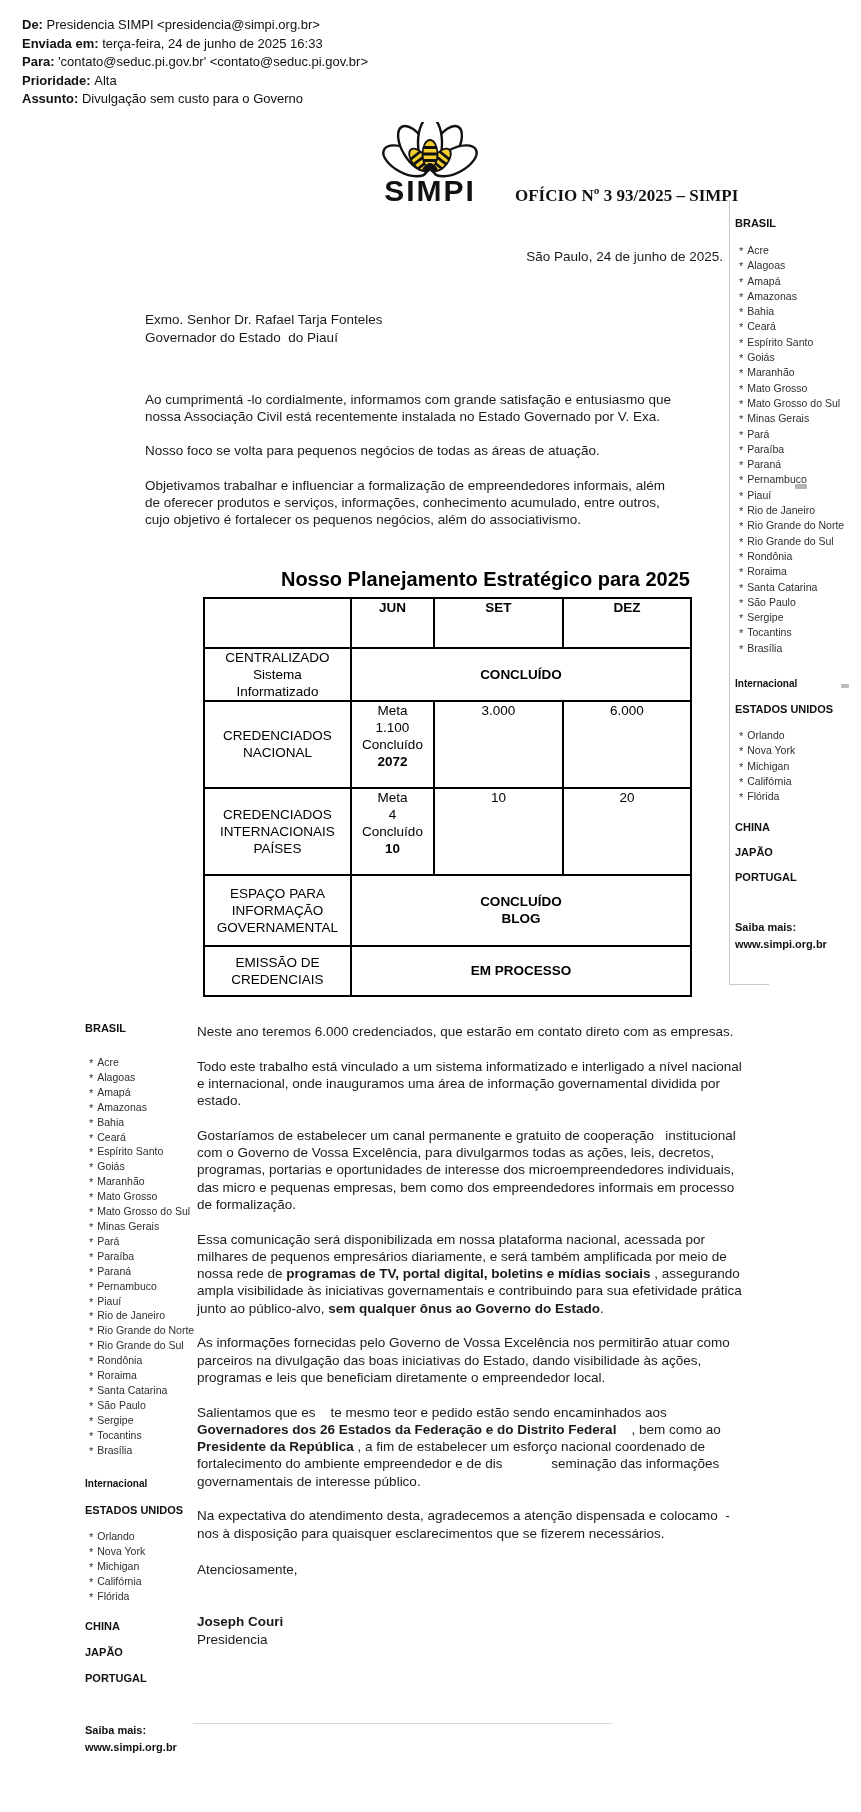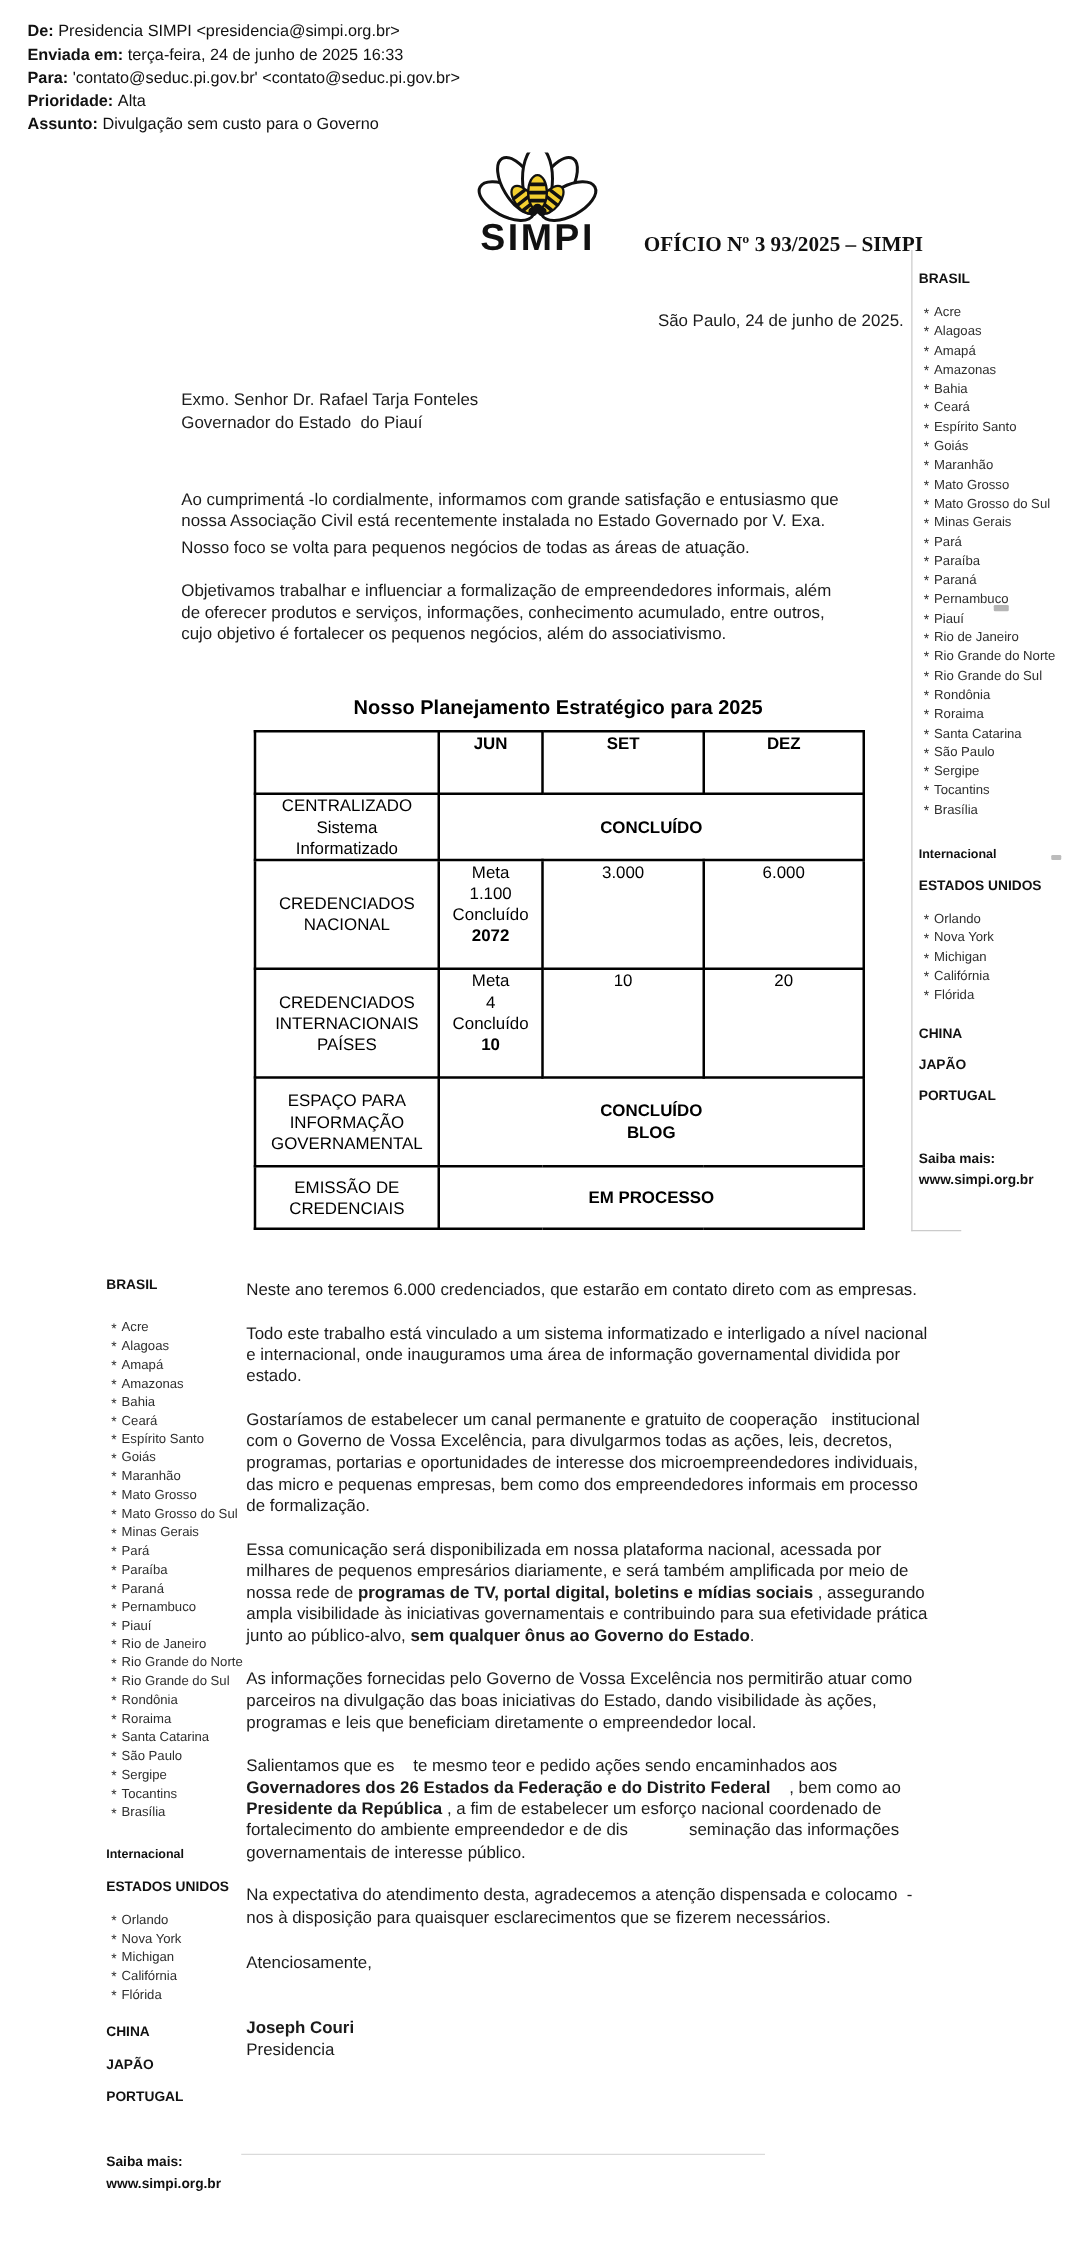--- a/index.html
+++ b/index.html
@@ -20,25 +20,25 @@
   .oficio{left:515px;top:186px;font-family:"Liberation Serif","DejaVu Serif",serif;
           font-weight:bold;font-size:17px;color:#111;white-space:nowrap;}
 
   
   .p1-body{left:145px;top:248px;width:578px;font-size:13.5px;line-height:17.3px;}
   .p1-date{text-align:right;}
   .p1-recipient{margin-top:46px;white-space:pre-wrap;}
   .para{white-space:pre-wrap;margin:0;}
   .b{font-weight:bold;}
   .p1-par1{margin-top:45px;}
-  .p1-par2{margin-top:4px;}
+  .p1-par2{margin-top:17px;}
   .p1-par3{margin-top:17px;}
 
   .table-block{margin-left:58px;width:487px;}
-  .table-title{margin-top:42px;text-align:center;font-weight:bold;font-size:16px;color:#000;}
+  .table-title{margin-top:42px;text-align:right;font-weight:bold;font-size:20px;color:#000;}
   table.plan{margin-top:9px;border-collapse:collapse;table-layout:fixed;width:487px;
              font-size:13.5px;color:#000;}
   table.plan td{border:2px solid #000;text-align:center;line-height:17px;padding:0;}
   td.c-head{font-weight:bold;vertical-align:top;padding-top:3px;}
   td.c-label{vertical-align:middle;white-space:pre-wrap;}
   td.c-span{font-weight:bold;vertical-align:middle;white-space:pre-wrap;}
   td.c-meta{vertical-align:top;padding-top:2px;white-space:pre-wrap;}
   td.c-val{vertical-align:top;padding-top:26px;margin-left:36px;}
 
   
@@ -504,21 +504,21 @@
 das micro e pequenas empresas, bem como dos empreendedores informais em processo
 de formalização.</span></p>
     <p class="para"><span>Essa comunicação será disponibilizada em nossa plataforma nacional, acessada por
 milhares de pequenos empresários diariamente, e será também amplificada por meio de
 nossa rede de </span><span class="b">programas de TV, portal digital, boletins e mídias sociais</span><span> , assegurando
 ampla visibilidade às iniciativas governamentais e contribuindo para sua efetividade prática
 junto ao público-alvo, </span><span class="b">sem qualquer ônus ao Governo do Estado</span><span>.</span></p>
     <p class="para"><span>As informações fornecidas pelo Governo de Vossa Excelência nos permitirão atuar como
 parceiros na divulgação das boas iniciativas do Estado, dando visibilidade às ações,
 programas e leis que beneficiam diretamente o empreendedor local.</span></p>
-    <p class="para"><span>Salientamos que es    te mesmo teor e pedido ações sendo encaminhados aos
+    <p class="para"><span>Salientamos que es    te mesmo teor e pedido estão sendo encaminhados aos
 </span><span class="b">Governadores dos 26 Estados da Federação e do Distrito Federal</span><span>    , bem como ao
 </span><span class="b">Presidente da República</span><span> , a fim de estabelecer um esforço nacional coordenado de
 fortalecimento do ambiente empreendedor e de dis             seminação das informações
 governamentais de interesse público.</span></p>
     <p class="para"><span>Na expectativa do atendimento desta, agradecemos a atenção dispensada e colocamo  -
 nos à disposição para quaisquer esclarecimentos que se fizerem necessários.</span></p>
     <div class="closing">Atenciosamente,</div>
     <div class="sig-name">Joseph Couri</div>
     <div class="sig-role">Presidencia</div>
   </div>

